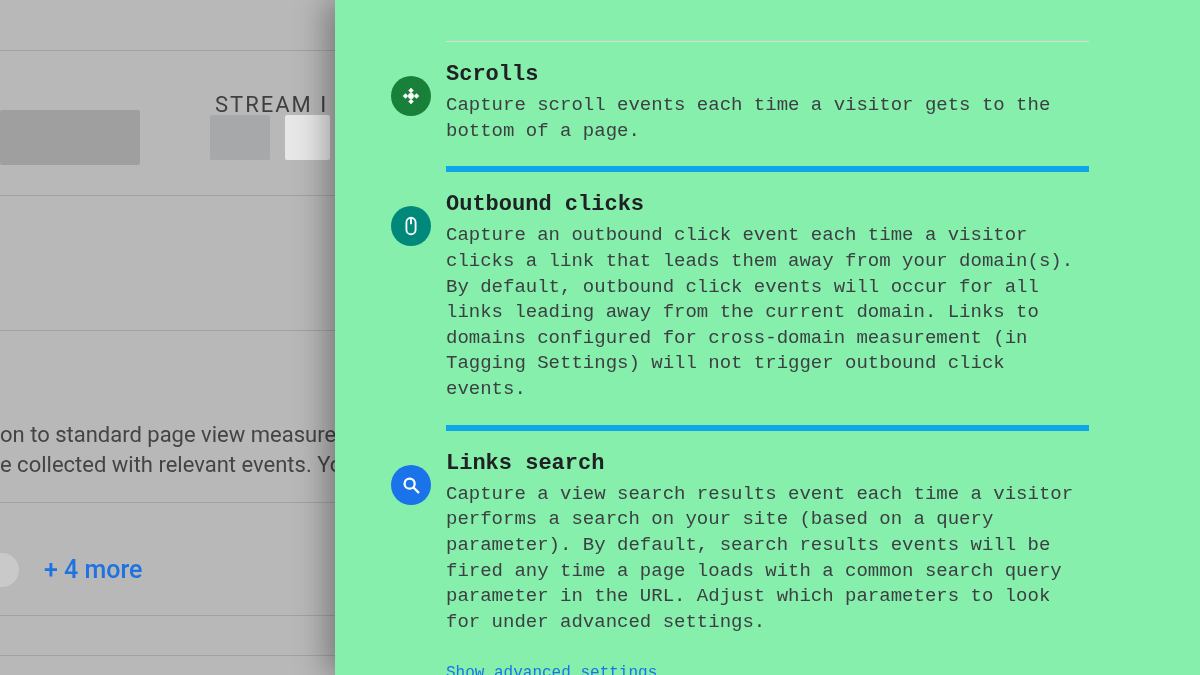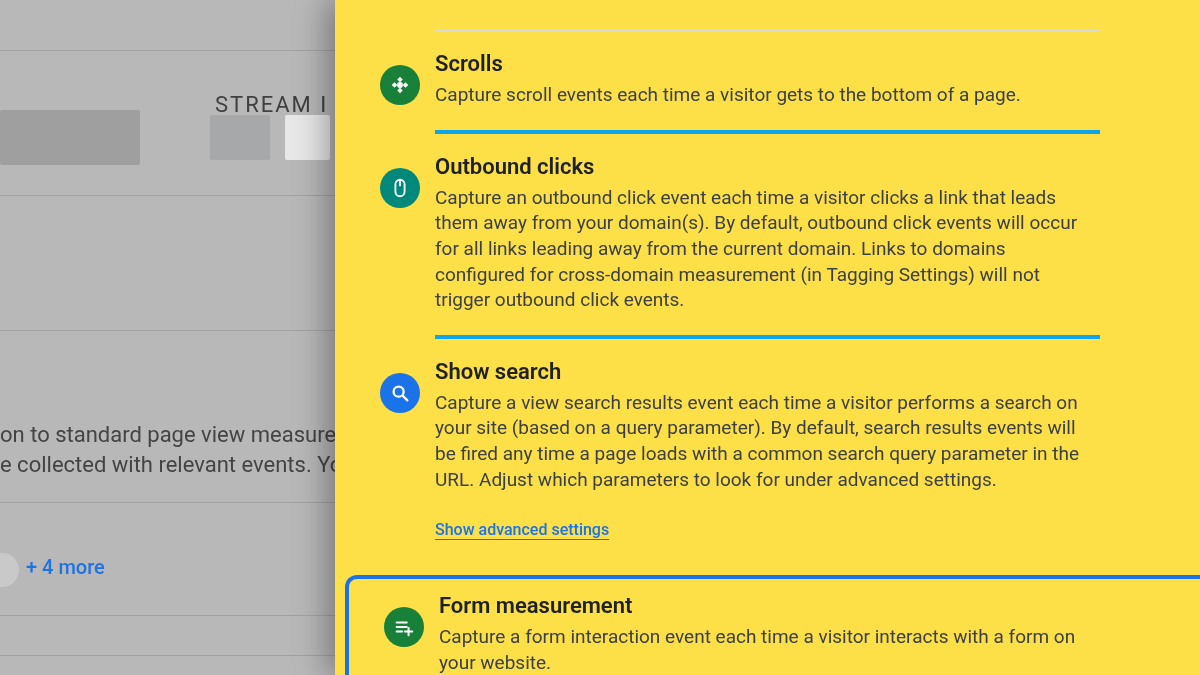--- a/index.html
+++ b/index.html
@@ -28,39 +28,40 @@
   .bg .line4 { position:absolute; left:0; top:502px; right:335px; height:1px; background:#a1a2a3; }
   .bg .line5 { position:absolute; left:0; top:615px; right:335px; height:1px; background:#a1a2a3; }
   .bg .line6 { position:absolute; left:0; top:655px; right:335px; height:1px; background:#a1a2a3; }
   .bg .desc {
     position: absolute; left: 0; top: 420px; width: 335px;
     font-size: 22px; color: #444; line-height: 1.35;
     text-align: left;
   }
   .bg .desc div { white-space: nowrap; }
   .bg .more {
-    position: absolute; left: 26px; top: 555px;
-    color: #1a73e8; font-size: 20px; font-weight: 500;
+    position: absolute; left: 44px; top: 555px;
+    color: #1a73e8; font-size: 25px; font-weight: 500;
   }
   .bg .circle {
     position:absolute; left:-15px; top:553px; width:34px; height:34px;
     background:#c9c9ca; border-radius:50%;
   }
 
   
   .panel {
     position: absolute; left: 335px; top: 0; right: 0; bottom: 0;
-    background: #fde047;
+    background: #86efac;
     box-shadow: -8px 0 30px rgba(0,0,0,.35);
-    padding: 0;
+    padding: 11px;
+    font-family: Liberation Mono, monospace;
   }
   .item {
     display: flex; align-items: flex-start;
     padding: 20px 0 22px 0;
-    border-top: 4px solid #0ea5e9;
+    border-top: 6px solid #0ea5e9;
     margin: 0 100px 0 100px;
     position: relative;
     left: 0;
   }
   .item:first-child { border-top: 1px solid #d9dbdc; margin-top: 30px; }
   .items { padding-left: 0; }
   .icon-col {
     flex: 0 0 70px; display:flex; justify-content:center; padding-top: 14px;
     margin-left: -70px;
   }
@@ -156,21 +157,21 @@
     <div class="item">
       <div class="icon-col">
         <span class="icon blue">
           <svg viewBox="0 0 24 24" fill="none" stroke="#fff" stroke-width="2.5" stroke-linecap="round">
             <circle cx="10.5" cy="10.5" r="5.5"></circle>
             <line x1="15" y1="15" x2="20" y2="20"></line>
           </svg>
         </span>
       </div>
       <div class="text-col">
-        <div class="title">Show search</div>
+        <div class="title">Links search</div>
         <div class="desc">Capture a view search results event each time a visitor performs a search on your site (based on a query parameter). By default, search results events will be fired any time a page loads with a common search query parameter in the URL. Adjust which parameters to look for under advanced settings.</div>
         <a class="adv-link">Show advanced settings</a>
       </div>
     </div>
 
   </div>
 
   <div class="highlight-wrap">
     <div class="item">
       <div class="icon-col">

